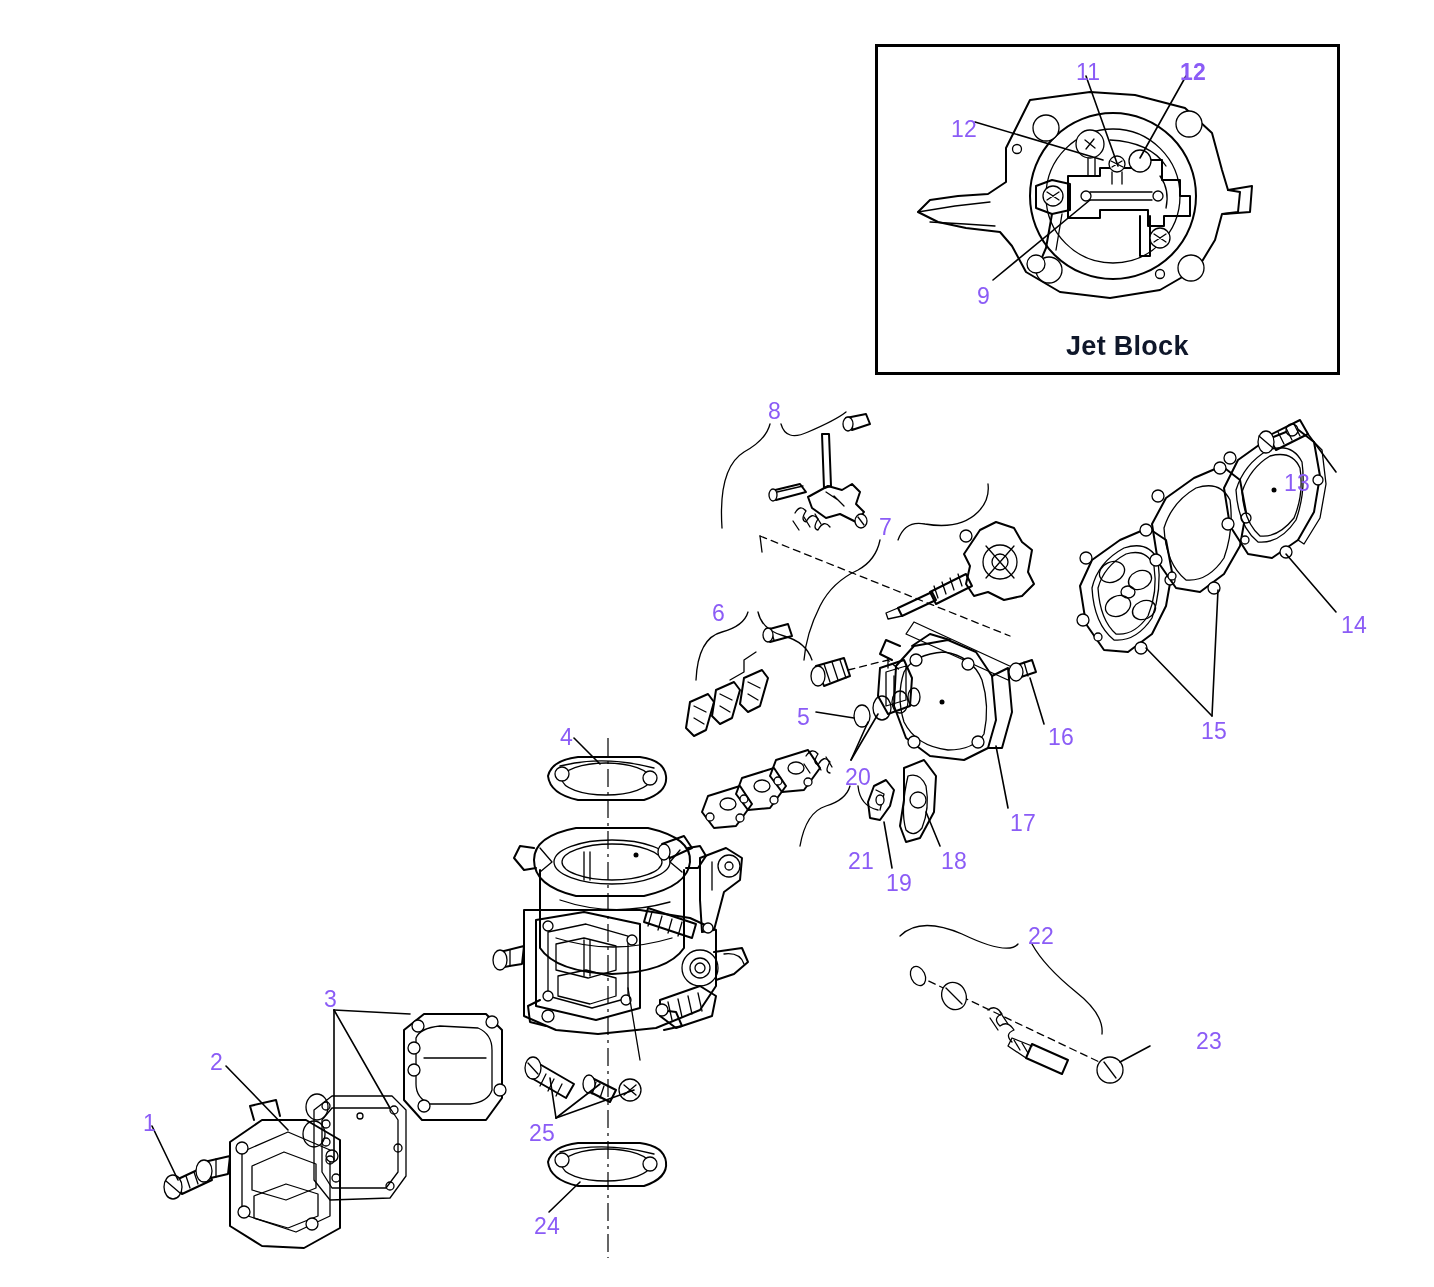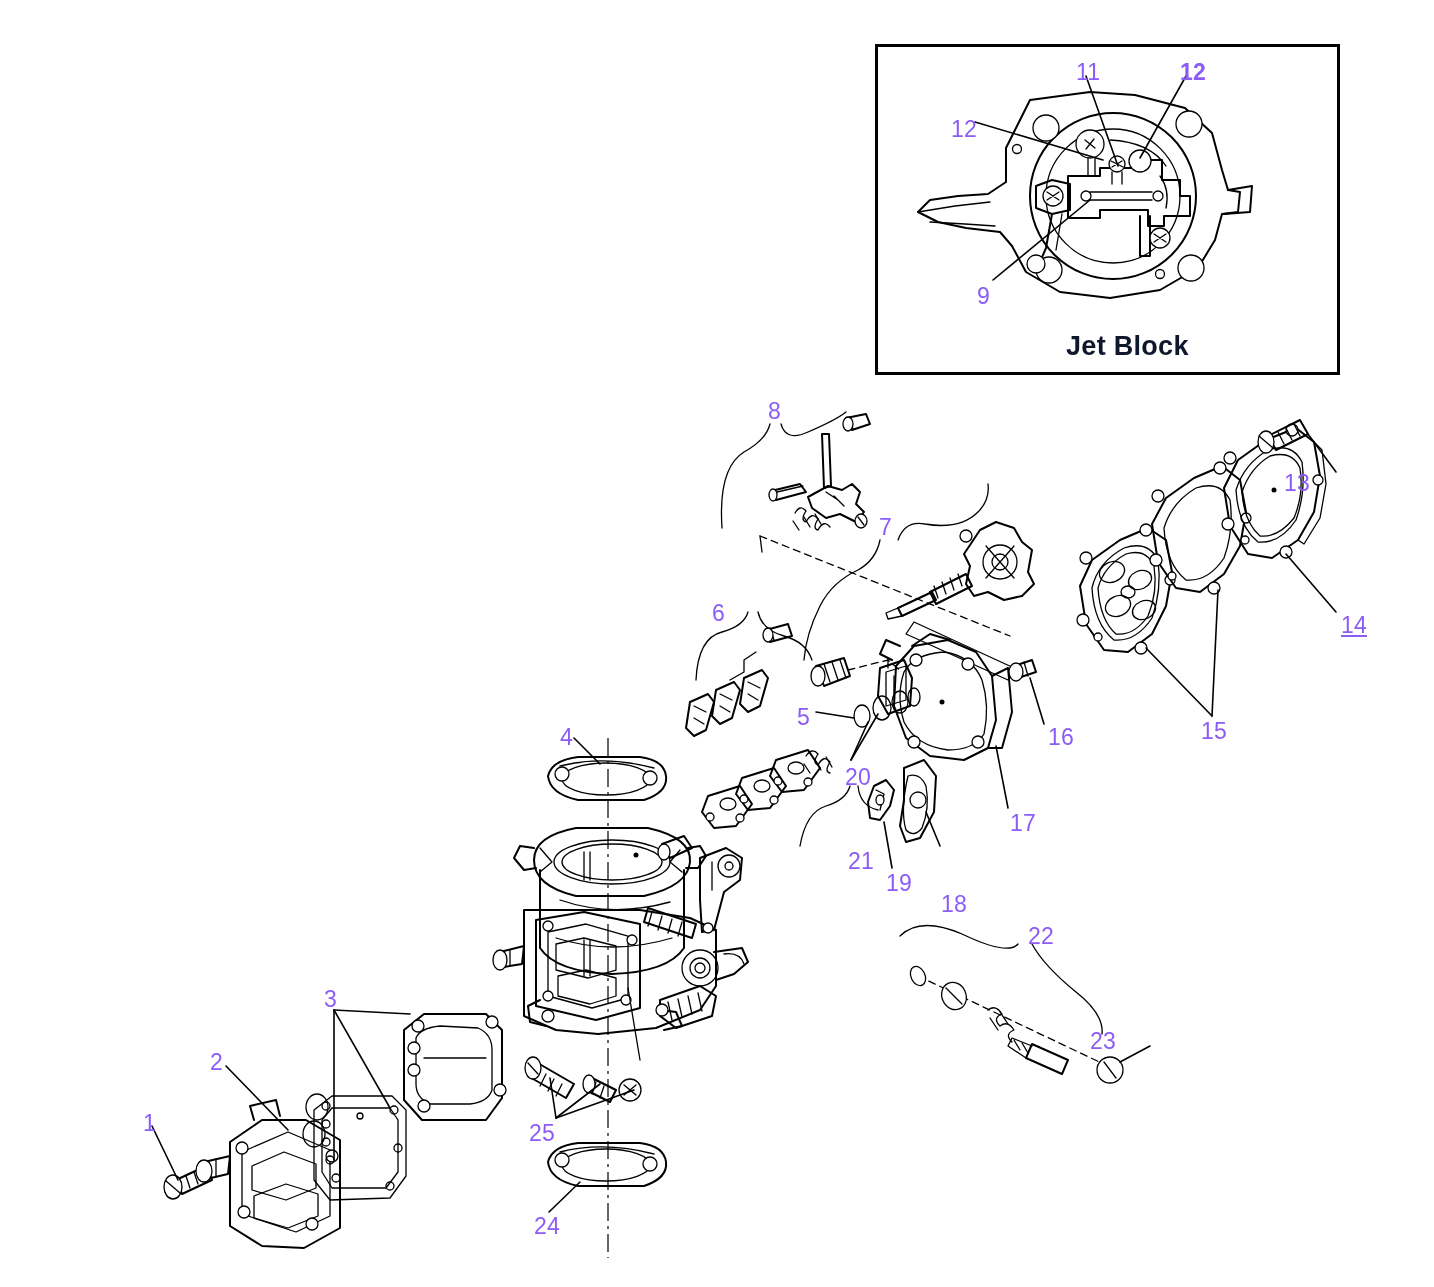--- a/index.html
+++ b/index.html
@@ -543,26 +543,26 @@
 
   <div class="callout" style="left:143px;  top:1112px;">1</div>
   <div class="callout" style="left:210px;  top:1051px;">2</div>
   <div class="callout" style="left:324px;  top:988px;">3</div>
   <div class="callout" style="left:560px;  top:726px;">4</div>
   <div class="callout" style="left:797px;  top:706px;">5</div>
   <div class="callout" style="left:712px;  top:602px;">6</div>
   <div class="callout" style="left:879px;  top:516px;">7</div>
   <div class="callout" style="left:768px;  top:400px;">8</div>
   <div class="callout" style="left:1284px; top:472px;">13</div>
-  <div class="callout" style="left:1341px; top:614px;text-decoration:underline;">14</div>
+  <div class="callout" style="left:1341px; top:614px;">14</div>
   <div class="callout" style="left:1201px; top:720px;">15</div>
   <div class="callout" style="left:1048px; top:726px;">16</div>
   <div class="callout" style="left:1010px; top:812px;">17</div>
-  <div class="callout" style="left:941px;  top:850px;margin-top:43px;">18</div>
+  <div class="callout" style="left:941px;  top:850px;">18</div>
   <div class="callout" style="left:886px;  top:872px;">19</div>
   <div class="callout" style="left:845px;  top:766px;">20</div>
   <div class="callout" style="left:848px;  top:850px;">21</div>
   <div class="callout" style="left:1028px; top:925px;">22</div>
-  <div class="callout" style="left:1090px; top:1030px;">23</div>
+  <div class="callout" style="left:1196px; top:1030px;">23</div>
   <div class="callout" style="left:534px;  top:1215px;">24</div>
   <div class="callout" style="left:529px;  top:1122px;">25</div>
 
 </div>
 
 </body></html>

